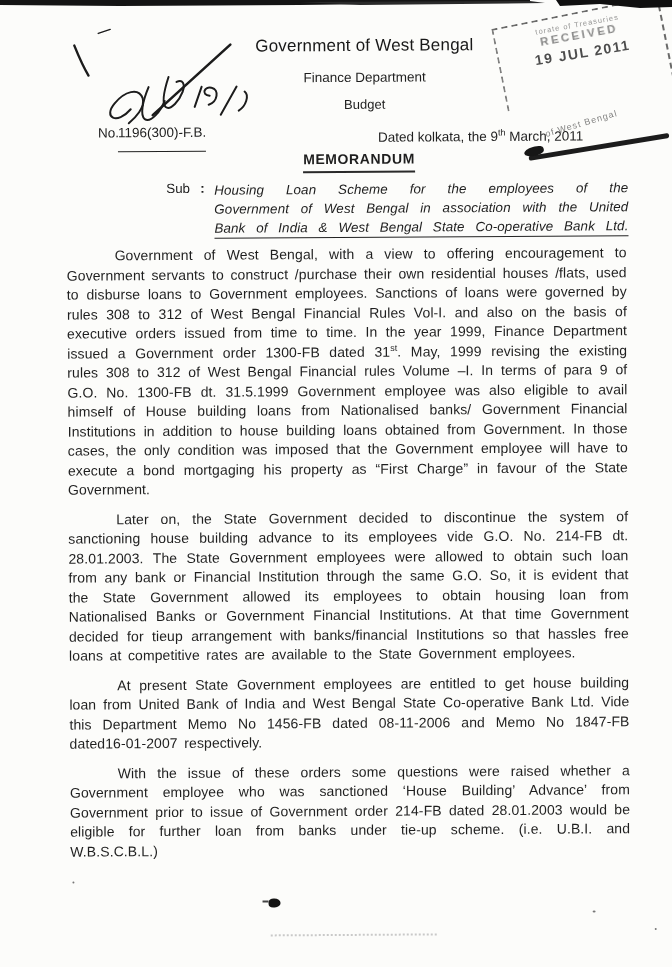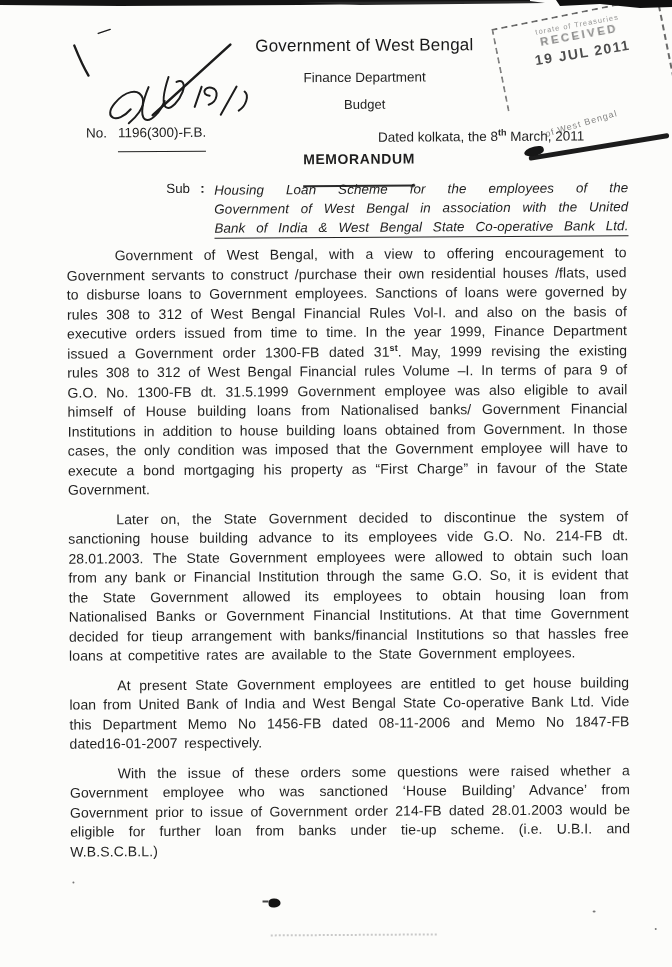--- a/index.html
+++ b/index.html
@@ -16,28 +16,28 @@
   
   .scan-edge { position:absolute; top:0; left:0; width:672px; height:10px; z-index:5; }
 
   
   .header-line { position:absolute; left:62px; right:0; text-align:center; }
   .org-title    { top:36px;  font-size:17px; letter-spacing:.2px; color:#181818; }
   .dept-title   { top:70px;  font-size:13.5px; }
   .section-title{ top:97px;  font-size:13px; }
 
   .ref-row { position:absolute; top:124px; left:0; right:0; font-size:13.5px; }
-  .memo-no-label { position:absolute; left:88px; top:0; }
+  .memo-no-label { position:absolute; left:100px; top:0; }
   .memo-no { position:absolute; left:120px; top:0; border-bottom:1.5px solid #222; padding-bottom:11px; }
   .date-line { position:absolute; left:380px; top:6px; }
-  sup { font-size:9px; line-height:0;font-weight:bold; }
+  sup { font-size:9px; line-height:0; }
 
   .memo-title-wrap { position:absolute; top:150px; left:50px; right:0; text-align:center; }
   .memo-title { display:inline-block; font-weight:bold; font-size:14px; letter-spacing:.6px;
-                border-bottom:2.5px solid #2a2a2a; padding-bottom:18px; }
+                border-bottom:2.5px solid #2a2a2a; padding-bottom:4px; }
 
   
   .subject { position:absolute; left:168px; top:180px; width:462px; display:flex; font-size:13.4px; }
   .subject-label { font-weight:normal; width:34px; flex:none; font-style:normal; }
   .subject-sep { width:14px; flex:none; font-weight:bold; }
   .subject-lines { flex:1; font-style:italic; }
   .subject-line { line-height:19px; text-align:justify; text-align-last:justify; letter-spacing:.1px; }
   .subject-line.underlined { border-bottom:1.6px solid #222; }
 
   
@@ -122,21 +122,21 @@
     <div class="stamp-stroke"></div>
     <div class="stamp-stroke-blob"></div>
 
     <div class="header-line org-title">Government of West Bengal</div>
     <div class="header-line dept-title">Finance Department</div>
     <div class="header-line section-title">Budget</div>
 
     <div class="ref-row">
       <span class="memo-no-label">No.</span>
       <span class="memo-no">1196(300)-F.B.</span>
-      <span class="date-line"><span>Dated kolkata, the 8</span><sup>th</sup><span> March, 2011</span></span>
+      <span class="date-line"><span>Dated kolkata, the 9</span><sup>th</sup><span> March, 2011</span></span>
     </div>
 
     <div class="memo-title-wrap">
       <span class="memo-title">MEMORANDUM</span>
     </div>
 
     <div class="subject">
       <span class="subject-label">Sub</span>
       <span class="subject-sep">:</span>
       <span class="subject-lines">

